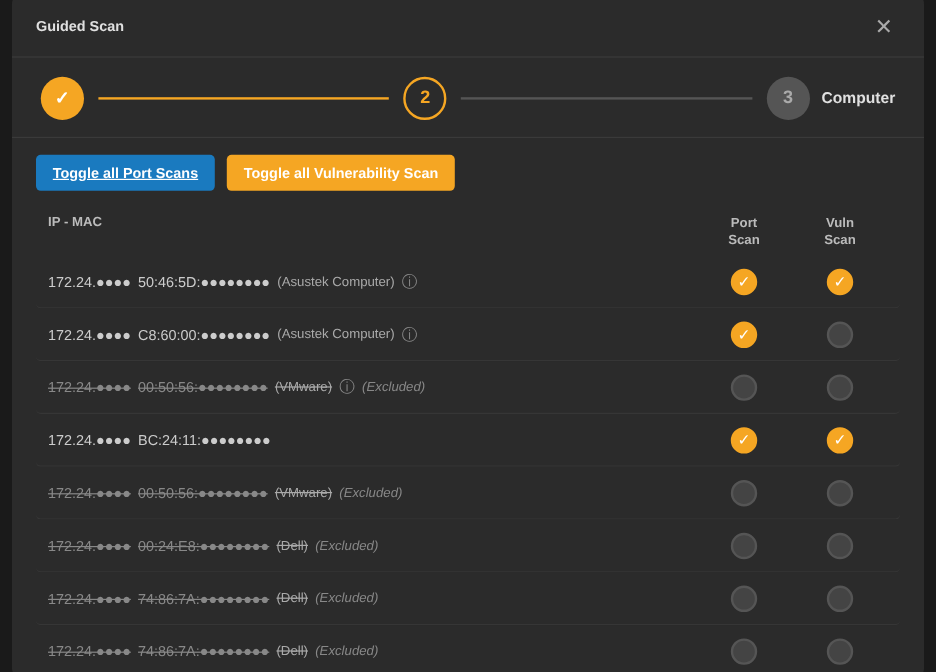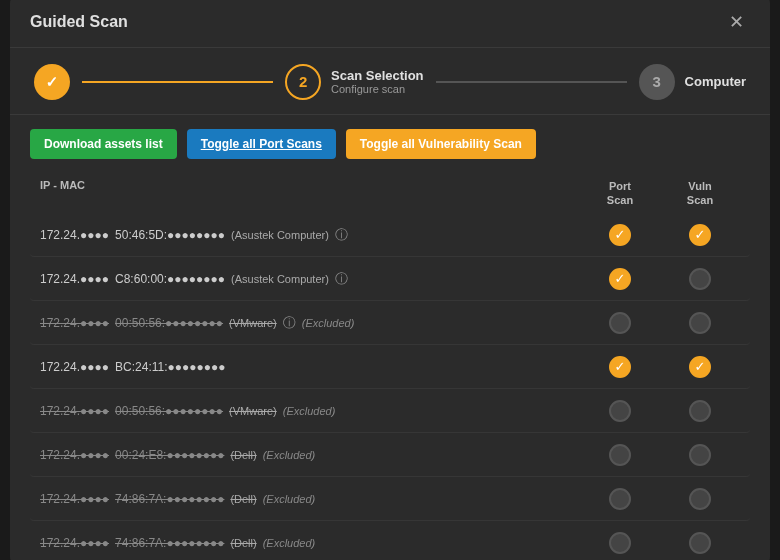--- a/index.html
+++ b/index.html
@@ -23,21 +23,21 @@
       position: relative;
     }
     .modal-header {
       display: flex;
       align-items: center;
       justify-content: space-between;
       padding: 16px 20px 14px 20px;
       border-bottom: 1px solid #3a3a3a;
     }
     .modal-title {
-      font-size: 16px;
+      font-size: 12px;
       font-weight: 600;
       color: #e0e0e0;
     }
     .close-btn {
       background: none;
       border: none;
       color: #aaa;
       font-size: 18px;
       cursor: pointer;
       line-height: 1;
@@ -202,37 +202,32 @@
 
   <div class="steps-bar">
 
     <div class="step">
       <div class="step-icon done">✓</div>
     </div>
     <div class="step-line done-line"></div>
 
     <div class="step">
       <div class="step-icon active">2</div>
-      <div class="step-text">
-        <div class="step-title">Scan Selection</div>
-        <div class="step-sub">Configure scan</div>
-      </div>
     </div>
     <div class="step-line"></div>
 
     <div class="step">
       <div class="step-icon inactive">3</div>
       <div class="step-text">
         <div class="step-title">Computer</div>
       </div>
     </div>
   </div>
 
   <div class="toolbar">
-    <button class="btn btn-green">Download assets list</button>
     <button class="btn btn-blue">Toggle all Port Scans</button>
     <button class="btn btn-orange">Toggle all Vulnerability Scan</button>
   </div>
 
   <div class="table-area">
     <div class="table-header">
       <div class="col-ip">IP - MAC</div>
       <div></div>
       <div class="col-port">
         <span>Port</span>

